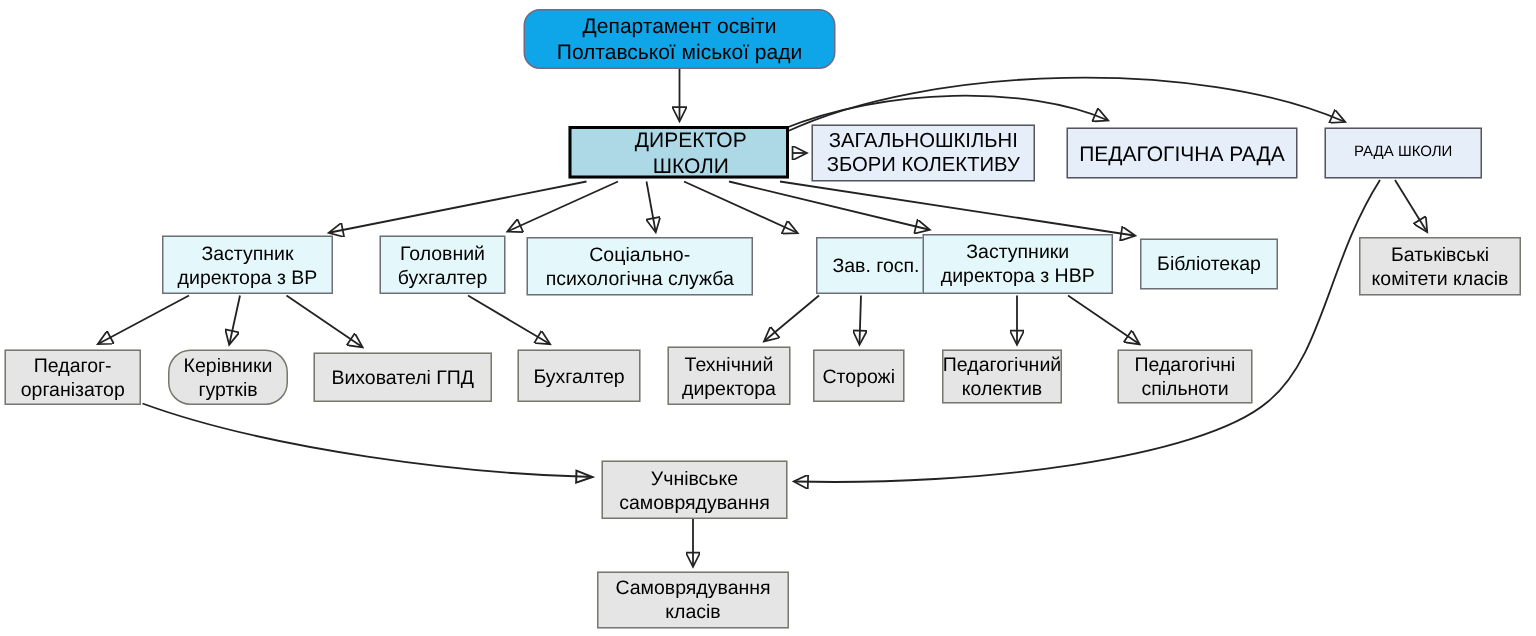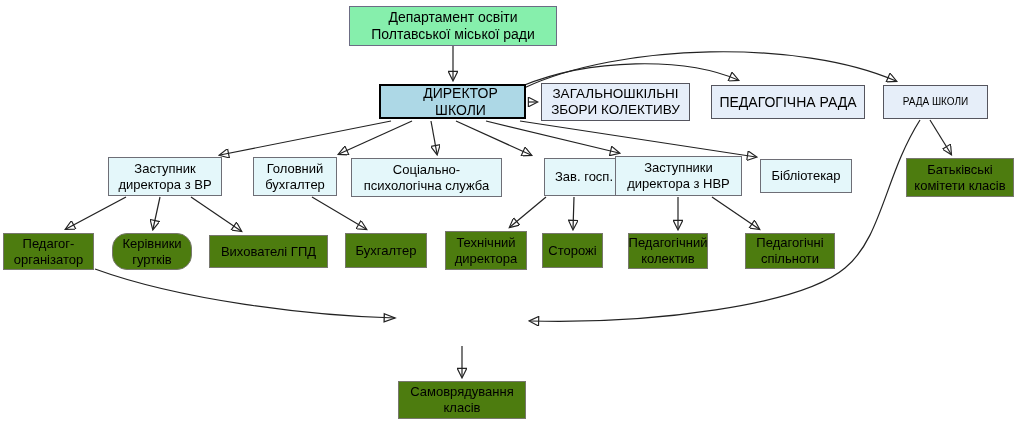--- a/index.html
+++ b/index.html
@@ -16,25 +16,25 @@
     position:absolute;
     display:flex;align-items:center;justify-content:center;
     text-align:center;
     white-space:pre-line;
     font-size:13px;line-height:1.2;
     box-sizing:border-box;
     padding:1px 3px;
     border:1px solid #64646c;
     background:#fff;
   }
-  .c-lav{background:#86efac;border-color:#6c6c84;}
+  .c-lav{background:#0ea5e9;border-color:#6c6c84;border-radius:11px;}
   .c-dir{background:#add8e6;padding-left:19px;}
   .c-blue{background:#e6eef9;border-color:#55555e;}
   .c-cyan{background:#e4f7fa;border-color:#6e6e76;}
-  .c-cream{background:#4d7c0f;border-color:#77776d;}
+  .c-cream{background:#e5e5e5;border-color:#77776d;}
 
   #n-department{left:349px;top:6px;width:208px;height:40px;font-size:14px;}
   #n-director{left:379px;top:84px;width:147px;height:35px;border:2px solid #000;font-size:14px;}
   #n-assembly{left:541px;top:83px;width:149px;height:38px;font-size:13.5px;}
   #n-ped-council{left:711px;top:85px;width:154px;height:34px;font-size:14px;}
   #n-school-council{left:883px;top:85px;width:105px;height:34px;font-size:10px;}
   #n-deputy-vr{left:108px;top:157px;width:114px;height:39px;}
   #n-chief-accountant{left:253px;top:157px;width:84px;height:39px;}
   #n-social{left:351px;top:158px;width:151px;height:39px;}
   #n-zavgosp{left:544px;top:158px;width:80px;height:38px;}
@@ -117,16 +117,18 @@
 гуртків</div>
   <div class="node c-cream" id="n-gpd">Вихователі ГПД</div>
   <div class="node c-cream" id="n-accountant">Бухгалтер</div>
   <div class="node c-cream" id="n-tech">Технічний
 директора</div>
   <div class="node c-cream" id="n-guards">Сторожі</div>
   <div class="node c-cream" id="n-ped-collective">Педагогічний
 колектив</div>
   <div class="node c-cream" id="n-ped-communities">Педагогічні
 спільноти</div>
+  <div class="node c-cream" id="n-student-council">Учнівське
+самоврядування</div>
   <div class="node c-cream" id="n-class-councils">Самоврядування
 класів</div>
 
 </div>
 
 </body></html>

